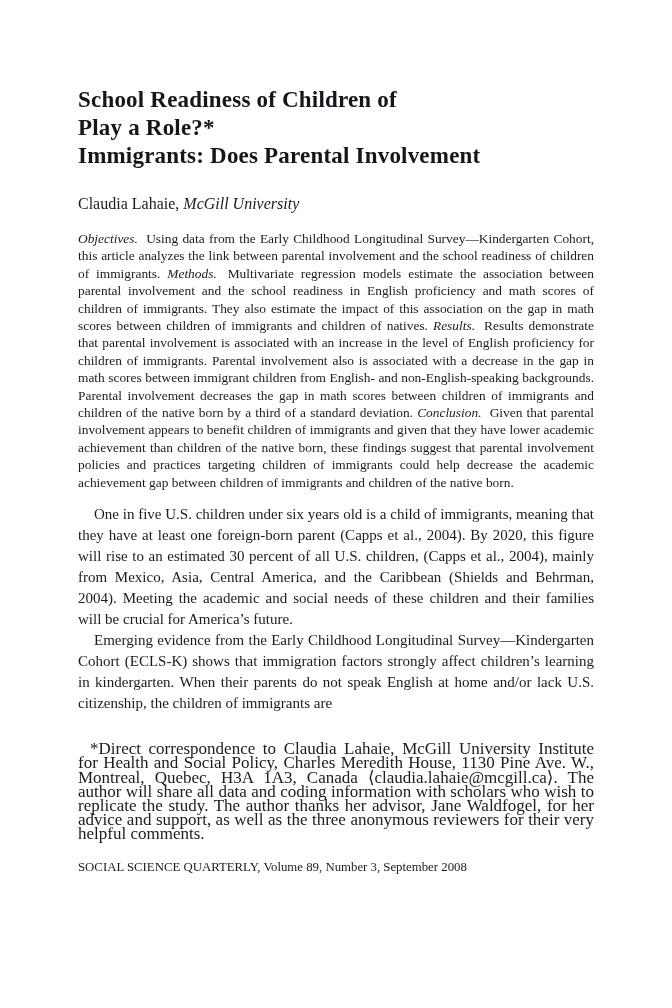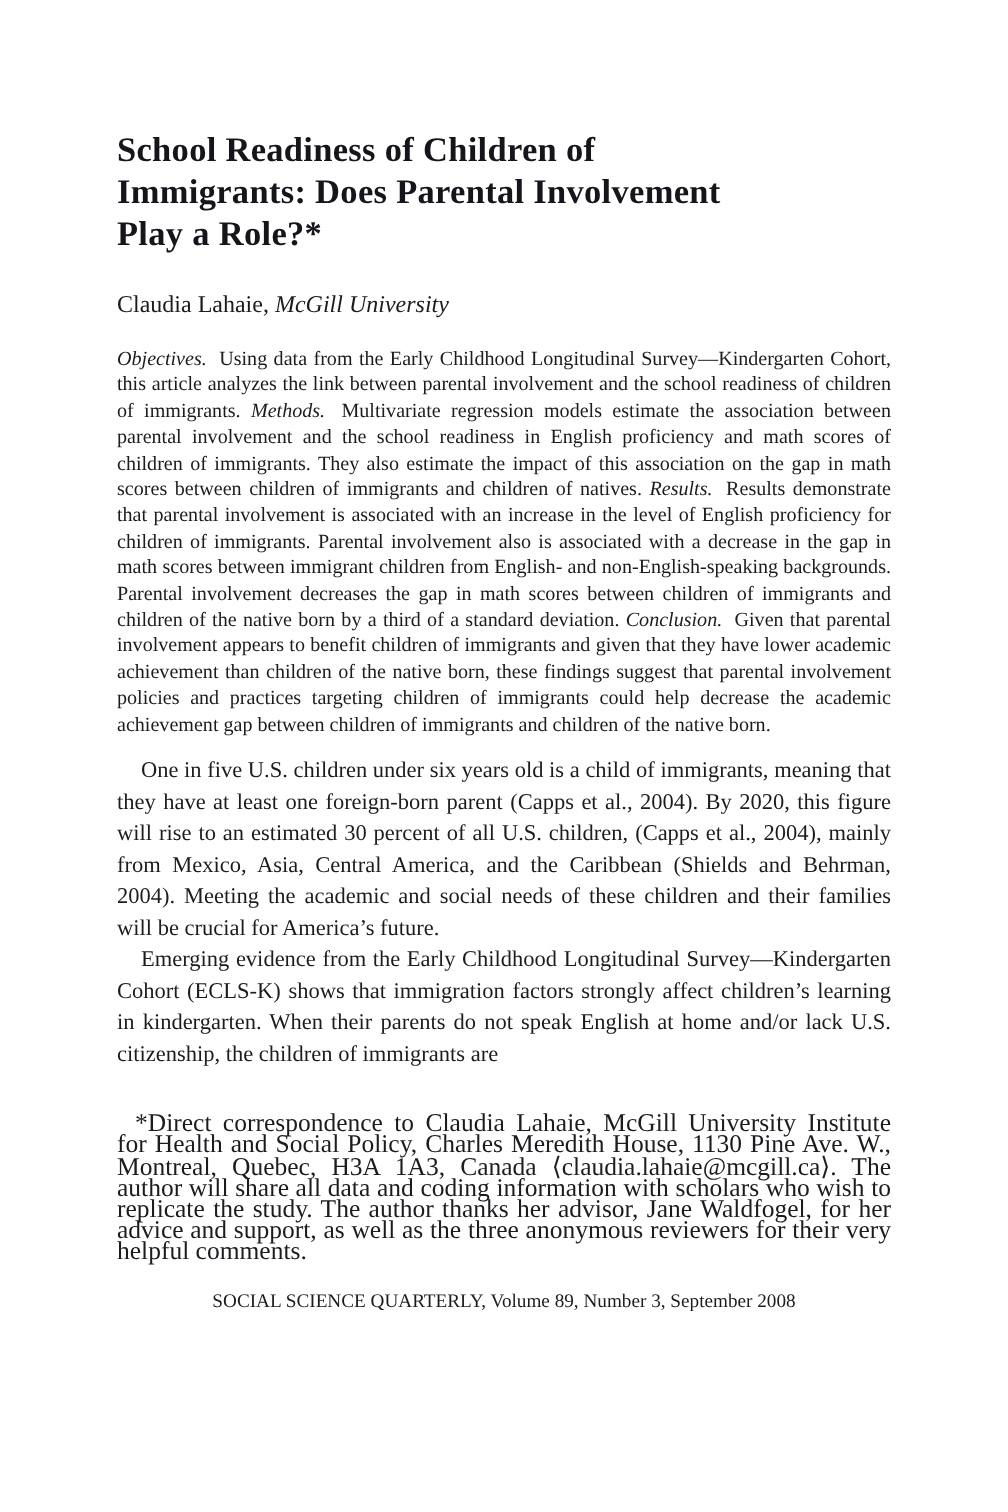--- a/index.html
+++ b/index.html
@@ -67,34 +67,33 @@
     line-height: 14.2px;
     text-align: justify;
     text-indent: 12px;
     hyphens: auto;
     -webkit-hyphens: auto;
   }
   .journal {
     margin: 17px 0 0 0;
     font-size: 12.8px;
     line-height: 16.5px;
-    text-align: center;
   }
   .journal-line { display: block; }
 </style>
 </head>
 <body>
 
 <div class="page">
   <div class="content">
 
     <h1 class="title">
       <span class="title-line">School Readiness of Children of</span>
+      <span class="title-line">Play a Role?*</span>
       <span class="title-line">Immigrants: Does Parental Involvement</span>
-      <span class="title-line">Play a Role?*</span>
     </h1>
 
     <p class="author">
       <span>Claudia Lahaie,</span>
       <span class="italic">McGill University</span>
     </p>
 
     <p class="abstract">
       <span class="run-label">Objectives.</span>
       <span>Using data from the Early Childhood Longitudinal Survey—Kindergarten Cohort, this article analyzes the link between parental involvement and the school readiness of children of immigrants.</span>

